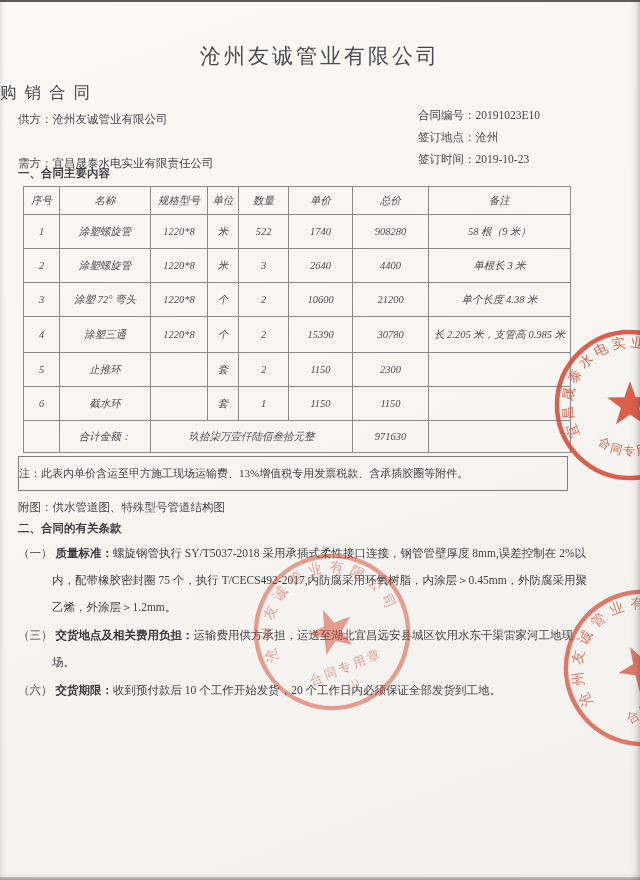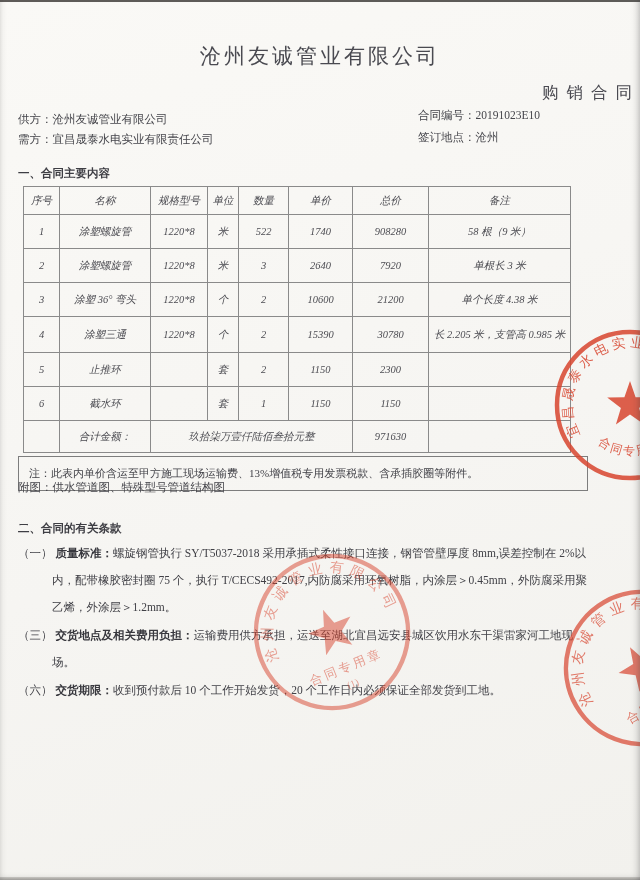--- a/index.html
+++ b/index.html
@@ -12,37 +12,37 @@
   .page::after{
     content:"";position:absolute;inset:0;pointer-events:none;
     box-shadow:inset -7px 0 9px -7px rgba(60,60,60,.45),
                inset 0 -5px 7px -5px rgba(60,60,60,.35),
                inset 5px 0 7px -6px rgba(60,60,60,.25);
   }
   .edge-top{position:absolute;top:0;left:0;width:100%;height:2px;background:#44423e;opacity:.85;}
   .edge-bottom{position:absolute;bottom:0;left:0;width:100%;height:3px;background:linear-gradient(#c9c7c3,#a8a6a2);opacity:.8;}
   .abs{position:absolute;}
   .title{top:42px;left:0;width:100%;text-align:center;font-size:21px;letter-spacing:3px;color:#4a4a51;}
-  .subtitle{top:82px;left:0;width:100%;text-align:right;font-size:16.5px;letter-spacing:8px;color:#4a4a51;}
+  .subtitle{top:82px;left:0;width:100%;text-align:left;font-size:16.5px;letter-spacing:8px;color:#4a4a51;}
   .line{font-size:11.5px;white-space:nowrap;}
   .supplier{left:18px;top:112px;}
-  .buyer{left:18px;top:132px;}
+  .buyer{left:18px;top:156px;}
   .meta{left:418px;top:104px;font-size:11.5px;line-height:22px;}
   .sec-title{left:18px;top:166px;font-size:11.5px;font-weight:bold;color:#3e3e44;}
   .sec2-title{top:521px;}
   table.items{border-collapse:collapse;table-layout:fixed;font-size:10.5px;color:#4c4c52;}
   table.items td,table.items th{
     border:1px solid #8a8a8a;text-align:center;vertical-align:middle;
     padding:1px 4px;font-weight:normal;overflow:hidden;
   }
   .note-box{
     left:18px;top:456px;width:548px;border:1px solid #7d7d7d;
-    padding:9px 10px;font-size:11px;white-space:nowrap;color:#424248;
-  }
-  .attach{left:18px;top:480px;font-size:11.5px;}
+    padding:9px 0;font-size:11px;white-space:nowrap;color:#424248;
+  }
+  .attach{left:18px;top:500px;font-size:11.5px;}
   .terms{left:18px;top:540px;width:574px;font-size:11.5px;line-height:27px;color:#404046;}
   .term{padding-left:34px;text-indent:-34px;margin:0 0 1px 0;}
   .term b{font-weight:bold;color:#38383e;font-family:Liberation Serif, serif;}
   .seal{position:absolute;pointer-events:none;}
   .seal text{font-family:"Liberation Serif","DejaVu Serif",serif;fill:#d8452f;}
   .seal .ring{fill:none;stroke:#d8452f;}
   .seal .star{fill:#d8452f;}
 </style>
 </head>
 <body>
@@ -52,20 +52,21 @@
 
   <div class="abs title">沧州友诚管业有限公司</div>
   <div class="abs subtitle">购销合同</div>
 
   <div class="abs line supplier"><span>供方：</span><span>沧州友诚管业有限公司</span></div>
   <div class="abs line buyer"><span>需方：</span><span>宜昌晟泰水电实业有限责任公司</span></div>
 
   <div class="abs meta">
     <div><span>合同编号：</span><span>20191023E10</span></div>
     <div><span>签订地点：</span><span>沧州</span></div>
+    <div><span>签订时间：</span><span>2019-10-23</span></div>
   </div>
 
   <div class="abs sec-title">一、合同主要内容</div>
 
   <table class="items abs" style="left:23px;top:186px;width:547px;font-style:italic;">
     <colgroup>
       <col style="width:36px">
         <col style="width:91px">
         <col style="width:57px">
         <col style="width:31px">
@@ -95,26 +96,26 @@
       <td>908280</td>
       <td>58 根（9 米）</td>
     </tr>
     <tr style="height:34px">
       <td>2</td>
       <td>涂塑螺旋管</td>
       <td>1220*8</td>
       <td>米</td>
       <td>3</td>
       <td>2640</td>
-      <td>7920</td>
+      <td>4400</td>
       <td>单根长 3 米</td>
     </tr>
     <tr style="height:34px">
       <td>3</td>
-      <td>涂塑 36° 弯头</td>
+      <td>涂塑 72° 弯头</td>
       <td>1220*8</td>
       <td>个</td>
       <td>2</td>
       <td>10600</td>
       <td>21200</td>
       <td>单个长度 4.38 米</td>
     </tr>
     <tr style="height:36px">
       <td>4</td>
       <td>涂塑三通</td>

